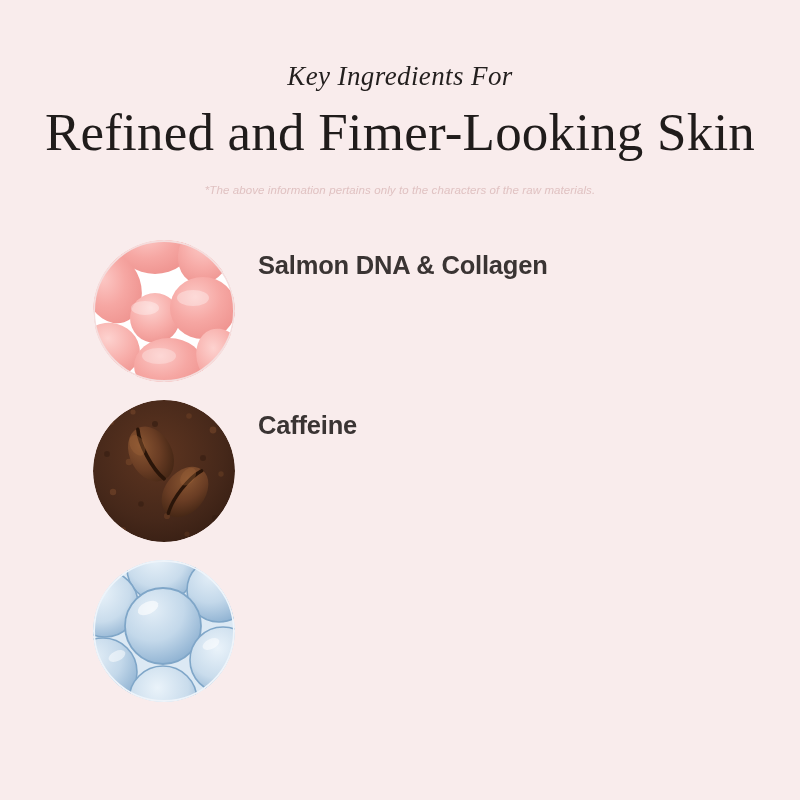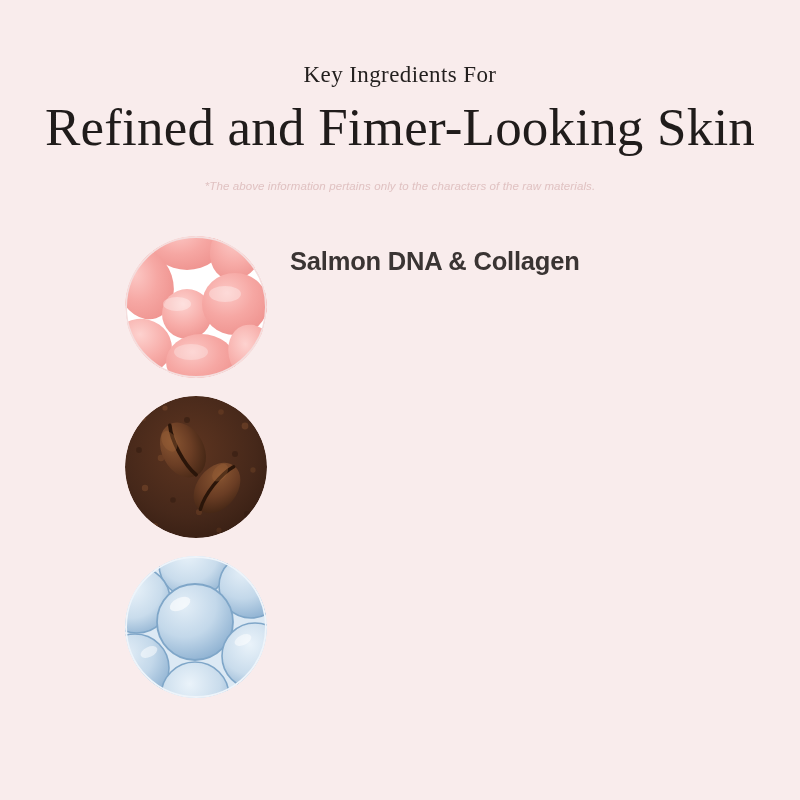--- a/index.html
+++ b/index.html
@@ -15,24 +15,25 @@
     position: relative;
   }
 
   
   .header {
     text-align: center;
     padding-top: 62px;
   }
   .eyebrow {
     font-family: "Liberation Serif", serif;
-    font-size: 23px;
+    font-size: 27px;
     color: #231f1e;
     letter-spacing: 0.4px;
     line-height: 1.1;
+    font-style: italic;
   }
   .headline {
     font-family: Liberation Serif, serif;
     font-size: 53px;
     color: #201c1b;
     letter-spacing: 0.2px;
     line-height: 1.12;
     margin-top: 11px;
     white-space: nowrap;
   }
@@ -40,21 +41,20 @@
     font-size: 11.5px;
     color: #e0c2c2;
     letter-spacing: 0.1px;
     margin-top: 22px;
     font-style: italic;
   }
 
   
   .rows {
     margin-top: 44px;
-    padding-left: 32px;
   }
   .row {
     display: flex;
     align-items: flex-start;
     height: 160px;
     padding-left: 93px;
   }
   .thumb {
     width: 142px;
     height: 142px;
@@ -183,20 +183,21 @@
           </g>
           <g transform="rotate(38 92 92)">
             <ellipse cx="92" cy="92" rx="20" ry="28" fill="url(#beanG)"></ellipse>
             <path d="M92 65 C86 79 86 105 92 119" stroke="#2a1509" stroke-width="3.4" fill="none" stroke-linecap="round"></path>
             <ellipse cx="85" cy="78" rx="6.5" ry="10" fill="#9a6238" opacity="0.38"></ellipse>
           </g>
         </g>
       </svg>
     </div>
     <div class="copy">
+      <div class="ing-title">Caffeine</div>
     </div>
   </div>
 
   <div class="row">
     <div class="thumb">
       <svg width="142" height="142" viewBox="0 0 142 142" aria-hidden="true">
         <defs>
           <radialGradient id="blueA" cx="36%" cy="28%" r="76%">
             <stop offset="0%" stop-color="#e3eef7"></stop>
             <stop offset="55%" stop-color="#c3d8ea"></stop>

